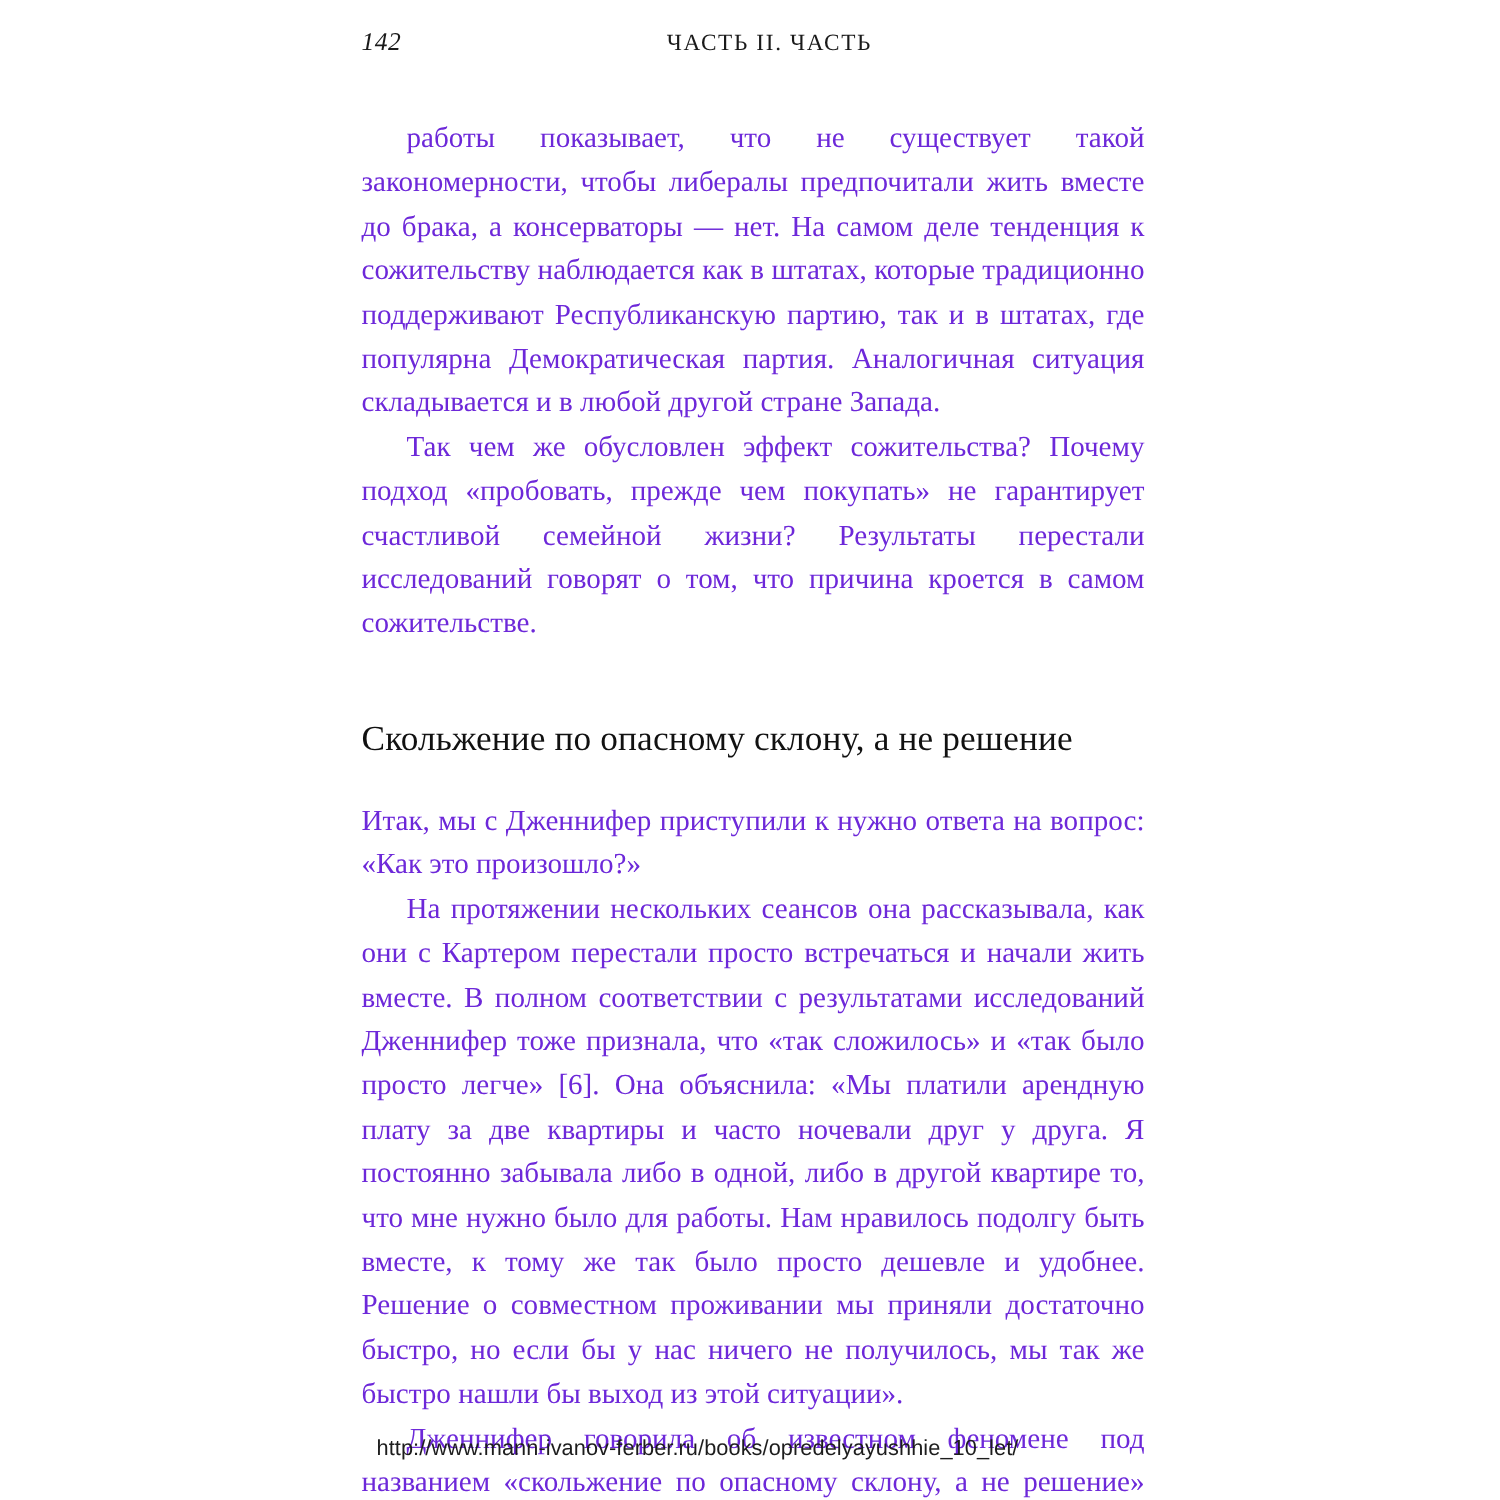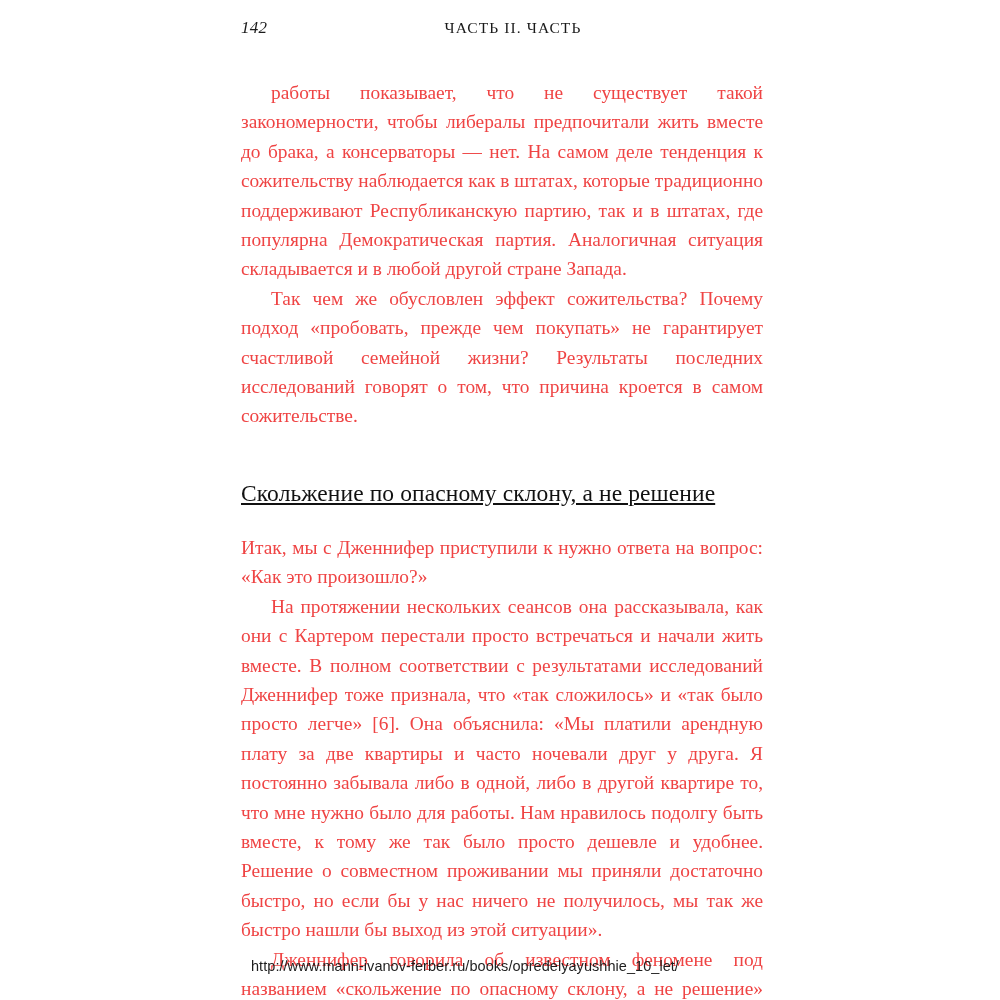--- a/index.html
+++ b/index.html
@@ -59,37 +59,36 @@
     width: 522px;
   }
 
   p.body {
     margin: 0;
     font-size: 19.4px;
     line-height: 29.4px;
     text-align: justify;
     text-justify: inter-word;
     text-indent: 30px;
-    color: #ef4444;
+    color: #6d28d9;
     hyphens: manual;
     -webkit-hyphens: manual;
   }
   p.body.no-indent {
     text-indent: 0;
   }
 
   h2.section {
     margin: 0;
     font-weight: normal;
     font-size: 23.5px;
     line-height: 30px;
     letter-spacing: 0.1px;
     color: #111111;
     text-align: left;
-    text-decoration: underline;
   }
 
   .sp-before-heading { height: 47px; }
   .sp-after-heading  { height: 25px; }
 
   
   .footer-url {
     position: absolute;
     left: 251px;
     top: 957px;
@@ -108,21 +107,21 @@
 
   <div class="running-head">
     <span class="folio">142</span>
     <span class="head-title">ЧАСТЬ II. ЧАСТЬ</span>
   </div>
 
   <div class="textblock">
 
     <p class="body">работы показывает, что не существует такой закономерности, чтобы либералы предпочитали жить вместе до брака, а консерваторы — нет. На самом деле тенденция к сожительству наблюдается как в штатах, которые традиционно поддерживают Республиканскую партию, так и в штатах, где популярна Демократическая партия. Аналогичная ситуация складывается и в любой другой стране Запада.</p>
 
-    <p class="body">Так чем же обусловлен эффект сожительства? Почему подход «пробовать, прежде чем покупать» не гарантирует счастливой семейной жизни? Результаты последних исследований говорят о том, что причина кроется в самом сожительстве.</p>
+    <p class="body">Так чем же обусловлен эффект сожительства? Почему подход «пробовать, прежде чем покупать» не гарантирует счастливой семейной жизни? Результаты перестали исследований говорят о том, что причина кроется в самом сожительстве.</p>
 
     <div class="sp-before-heading"></div>
 
     <h2 class="section">Скольжение по опасному склону, а не решение</h2>
 
     <div class="sp-after-heading"></div>
 
     <p class="body no-indent">Итак, мы с Дженнифер приступили к нужно ответа на вопрос: «Как это произошло?»</p>
 
     <p class="body">На протяжении нескольких сеансов она рассказывала, как они с Картером перестали просто встречаться и начали жить вместе. В полном соответствии с результатами исследований Дженнифер тоже признала, что «так сложилось» и «так было просто легче» [6]. Она объяснила: «Мы платили арендную плату за две квартиры и часто ночевали друг у друга. Я постоянно забывала либо в одной, либо в другой квартире то, что мне нужно было для работы. Нам нравилось подолгу быть вместе, к тому же так было просто дешевле и удобнее. Решение о совместном проживании мы приняли достаточно быстро, но если бы у нас ничего не получилось, мы так же быстро нашли бы выход из этой ситуации».</p>

